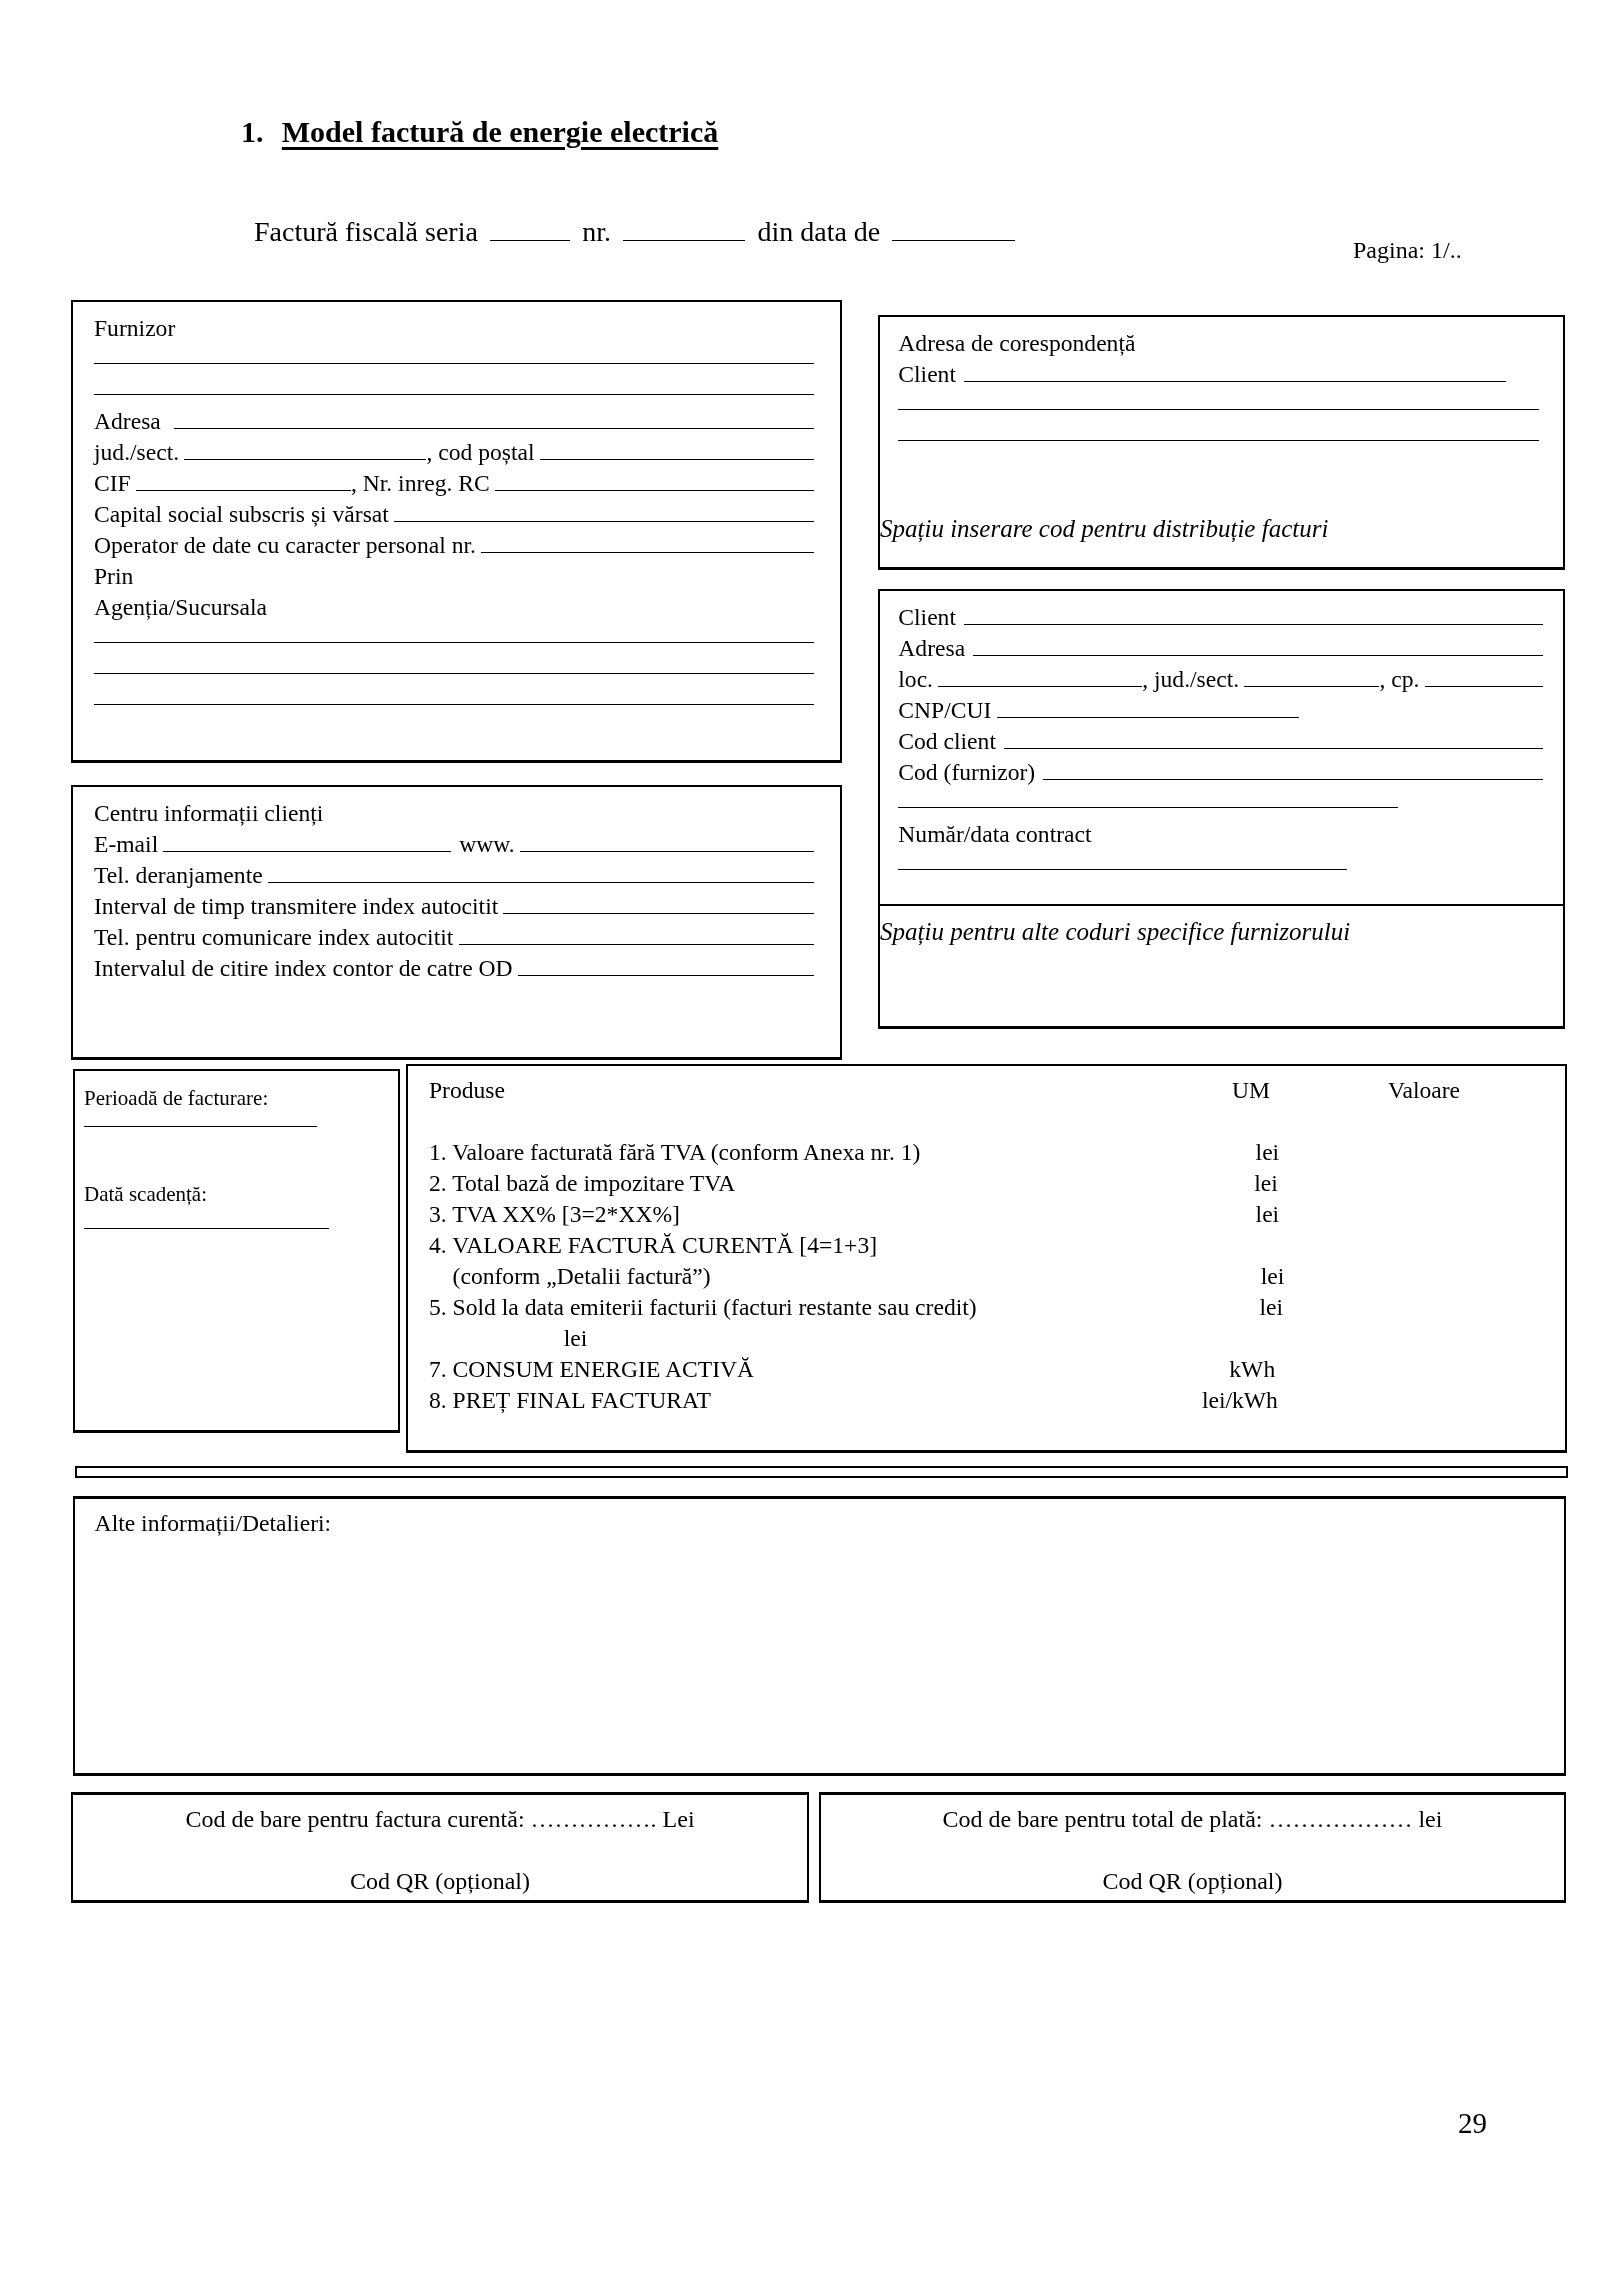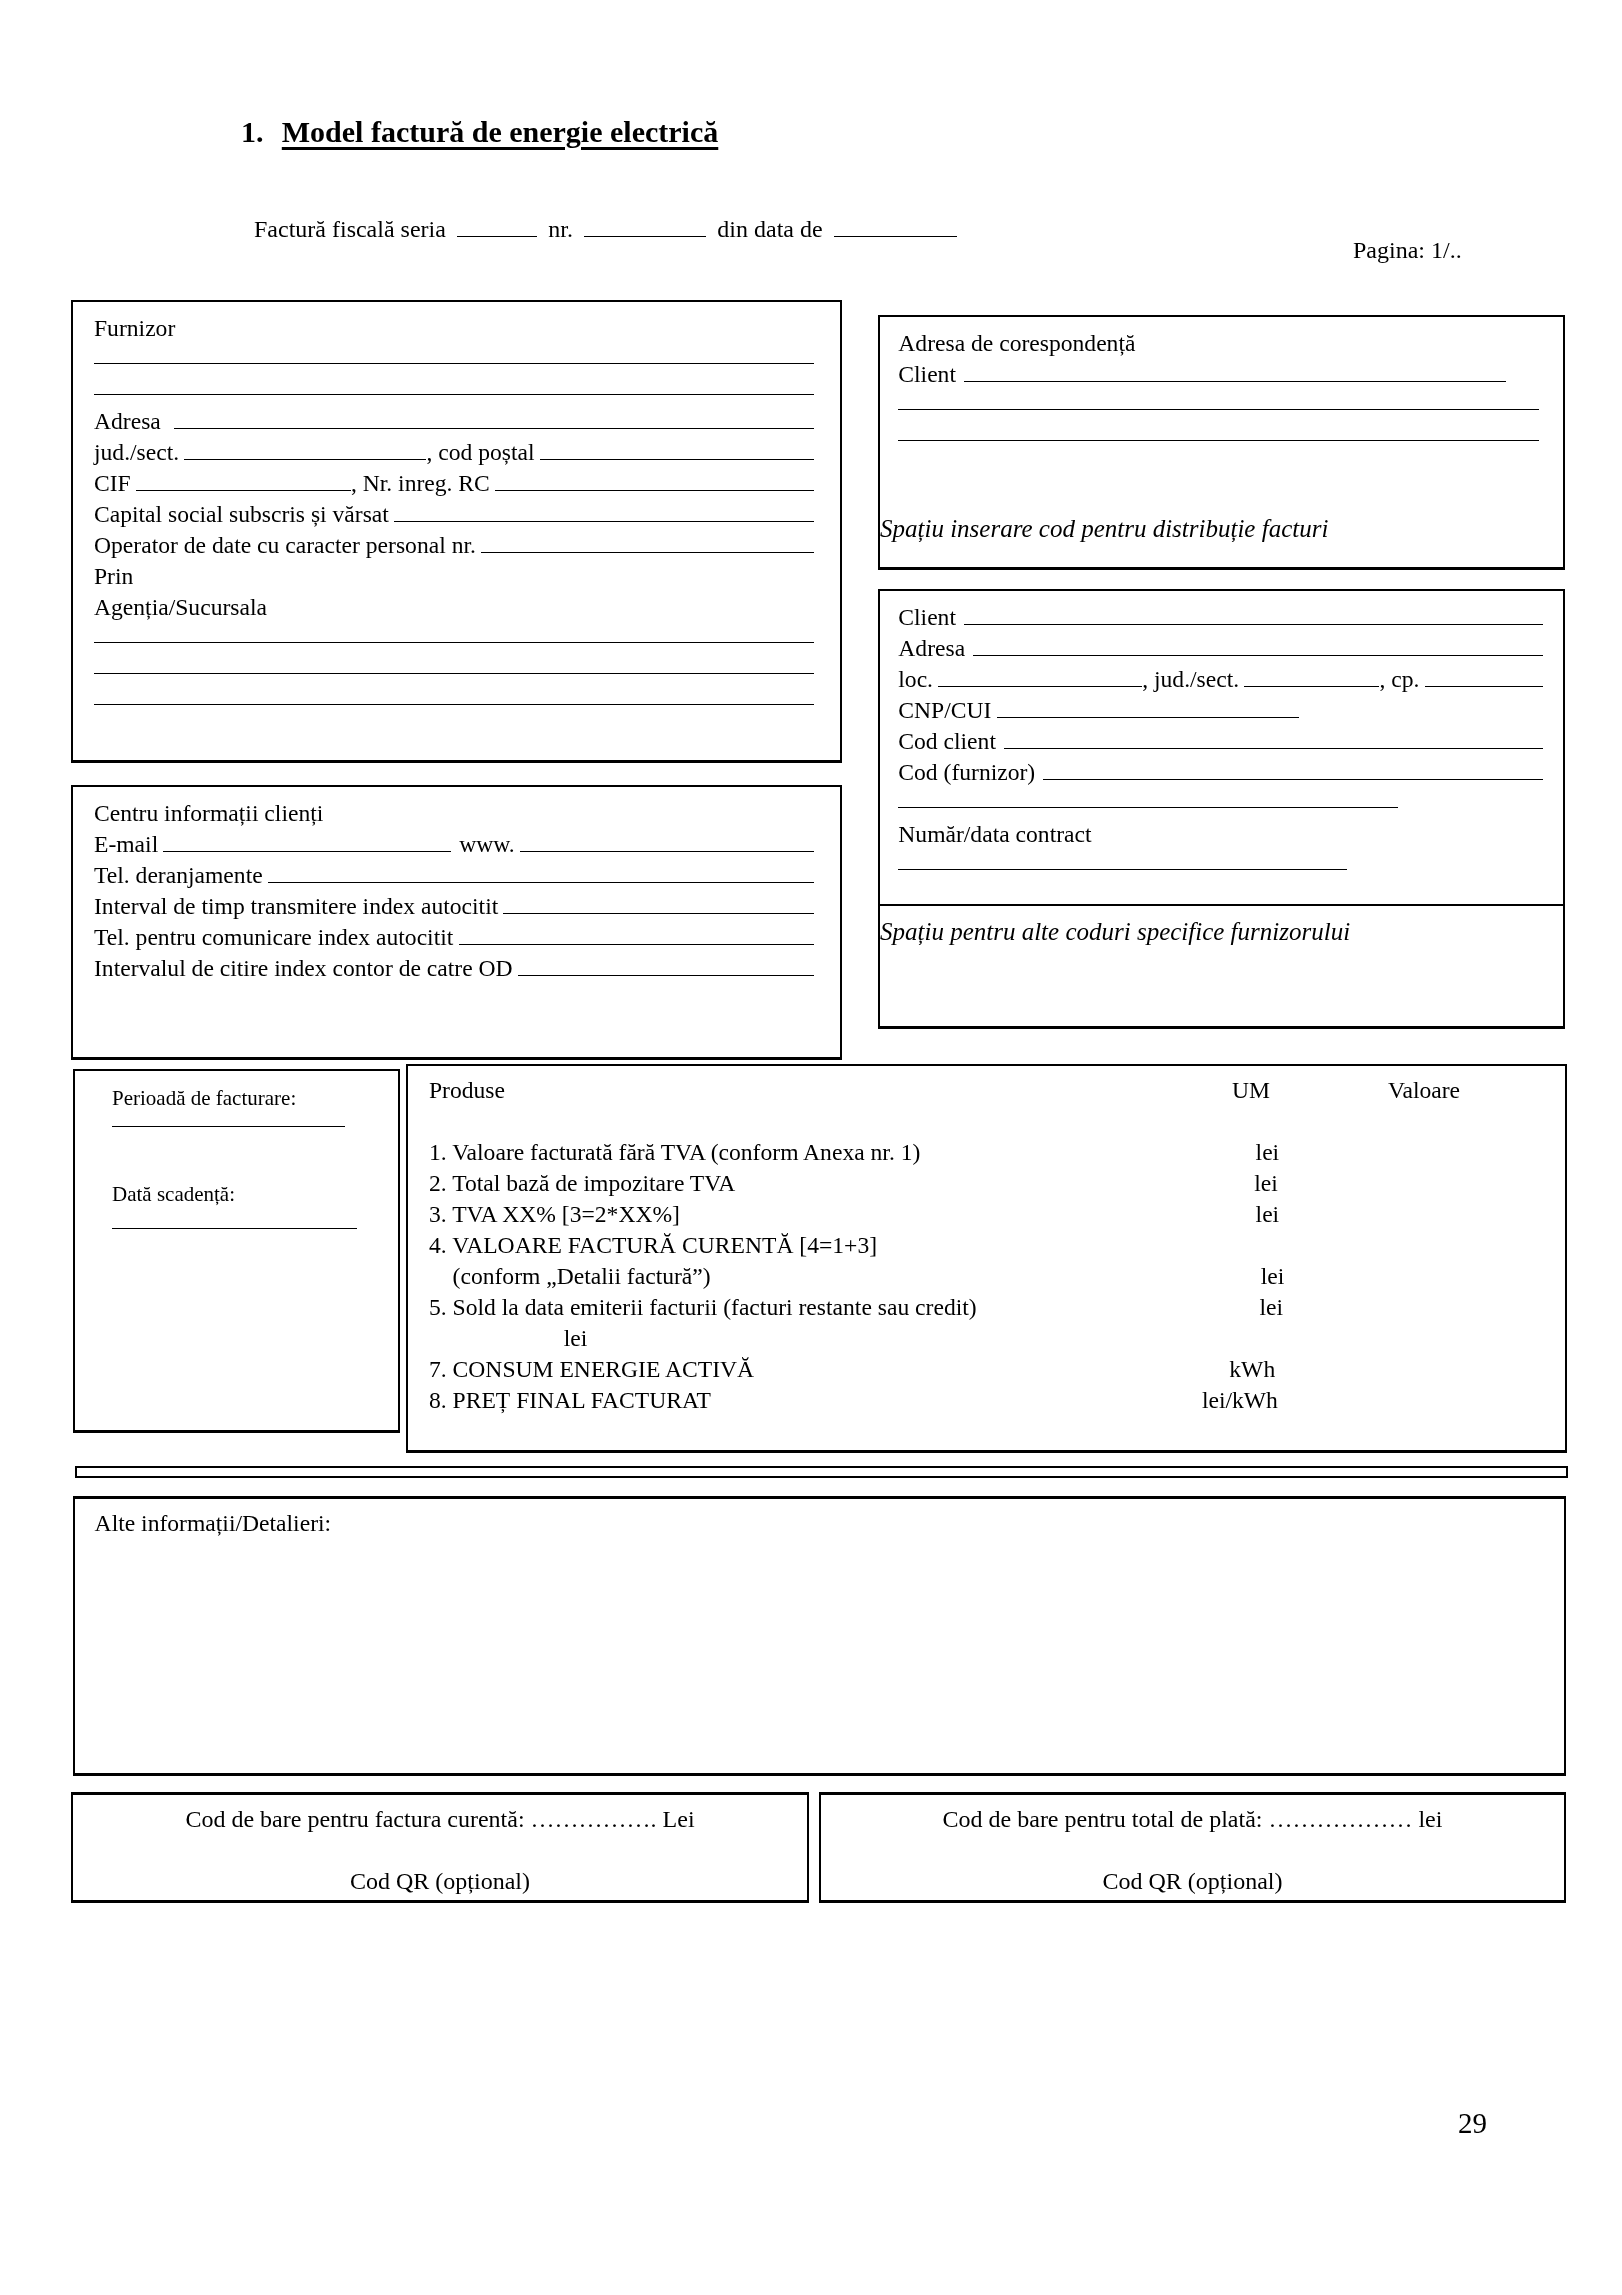--- a/index.html
+++ b/index.html
@@ -2,21 +2,21 @@
 <html style="font-size:10.5px"><head>
 <meta charset="utf-8">
 <style>
   html, body { margin:0; padding:0; background:#ffffff; }
   body { width:1623px; height:2295px; position:relative; overflow:hidden;
          font-family:"Liberation Serif", "DejaVu Serif", serif; color:#000; }
   .abs { position:absolute; }
   .title { left:241px; top:115px; font-size:30px; font-weight:bold; white-space:nowrap; }
   .title .num { margin-right:18.3px; }
   .title .txt { text-decoration:underline; text-decoration-thickness:2.6px; text-underline-offset:5.2px; }
-  .invline { left:254px; top:216px; font-size:24px; white-space:nowrap; }
+  .invline { left:254px; top:216px; font-size:28px; white-space:nowrap; }
   .pagina { left:1353px; top:237px; font-size:24px; white-space:nowrap; }
   .box { position:absolute; box-sizing:border-box; border:2px solid #000; border-bottom-width:3.3px; border-right-width:2.6px; background:#fff; }
   .line { font-size:23.6px; line-height:31px; white-space:nowrap; }
   .row { display:flex; align-items:baseline; font-size:23.6px; height:31px; line-height:31px; white-space:nowrap; }
   .blank { display:inline-block; border-bottom:1.6px solid #000; height:19.6px; margin-left:5.2px; flex:0 0 auto; }
   .blank.grow { flex:1 1 auto; }
   .fullblank { border-bottom:1.6px solid #000; height:0; }
   .ital { font-style:italic; font-size:25px; text-align:left; }
   .small { font-size:21px; }
   .prod-row { display:flex; font-size:23.6px; line-height:31px; white-space:nowrap; }
@@ -170,21 +170,21 @@
     <div class="line">Număr/data contract</div>
     <div class="row">
         <span class="blank" style="width:449px;margin-left:0"></span>
       </div>
   </div>
   <div style="position:absolute;left:0;right:0;top:313px;border-top:2.6px solid #000;"></div>
   <div class="ital" style="position:absolute;left:0;right:0;top:327px;">Spațiu pentru alte coduri specifice furnizorului</div>
 </div>
 
 <div class="box" style="left:73px;top:1069px;width:327px;height:364px;">
-  <div style="position:absolute;left:37px;top:11.8px;width:288px;">
+  <div style="position:absolute;left:9px;top:11.8px;width:288px;">
     <div class="small" style="line-height:30px;white-space:nowrap">Perioadă de facturare:</div>
     <div class="fullblank" style="width:233px;margin-top:13px;"></div>
     <div class="small" style="line-height:30px;margin-top:52px;white-space:nowrap">Dată scadență:</div>
     <div class="fullblank" style="width:245px;margin-top:19.6px;"></div>
   </div>
 </div>
 
 <div class="box" style="left:406px;top:1064px;width:1161px;height:389px;">
   <div style="position:absolute;left:21px;top:9.2px;width:1126px;">
     <div class="prod-row">

